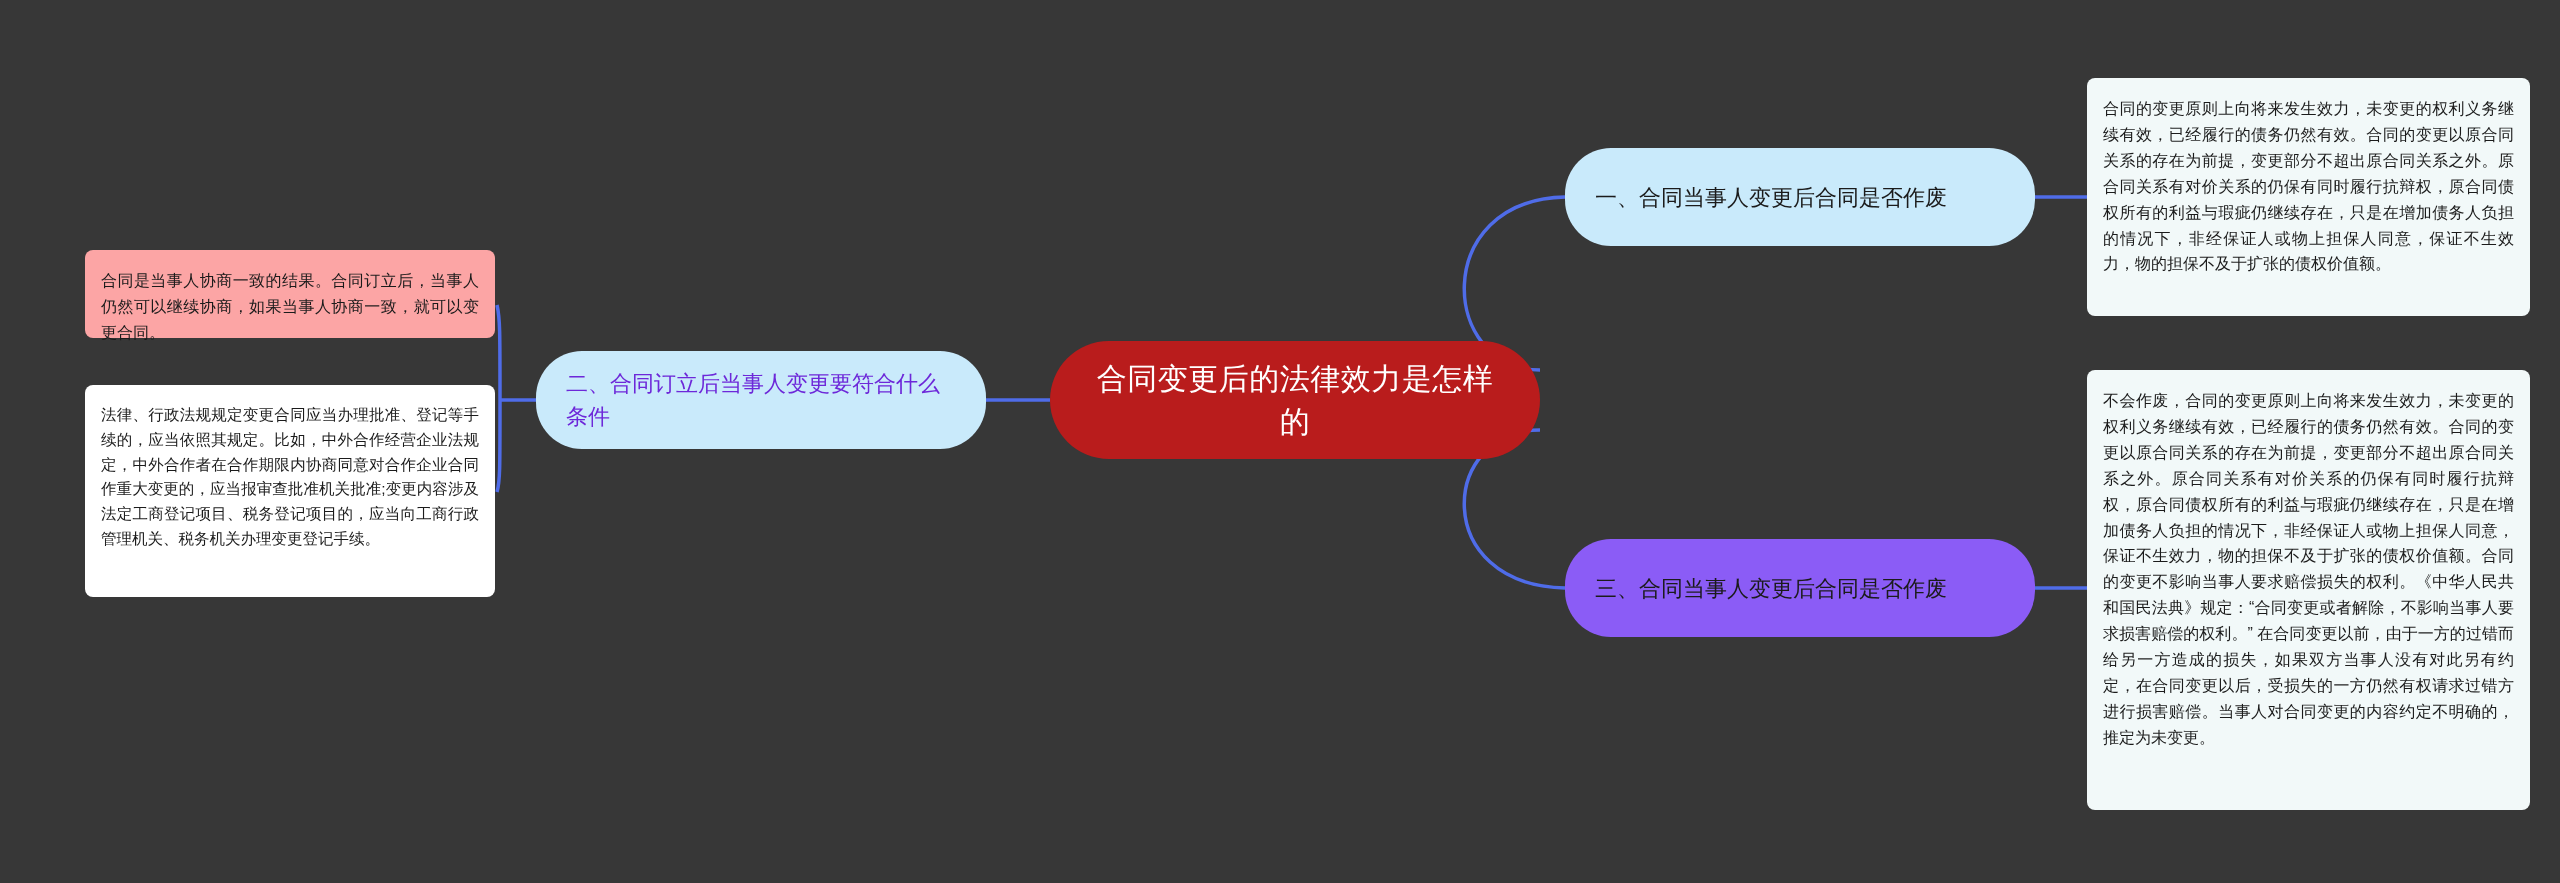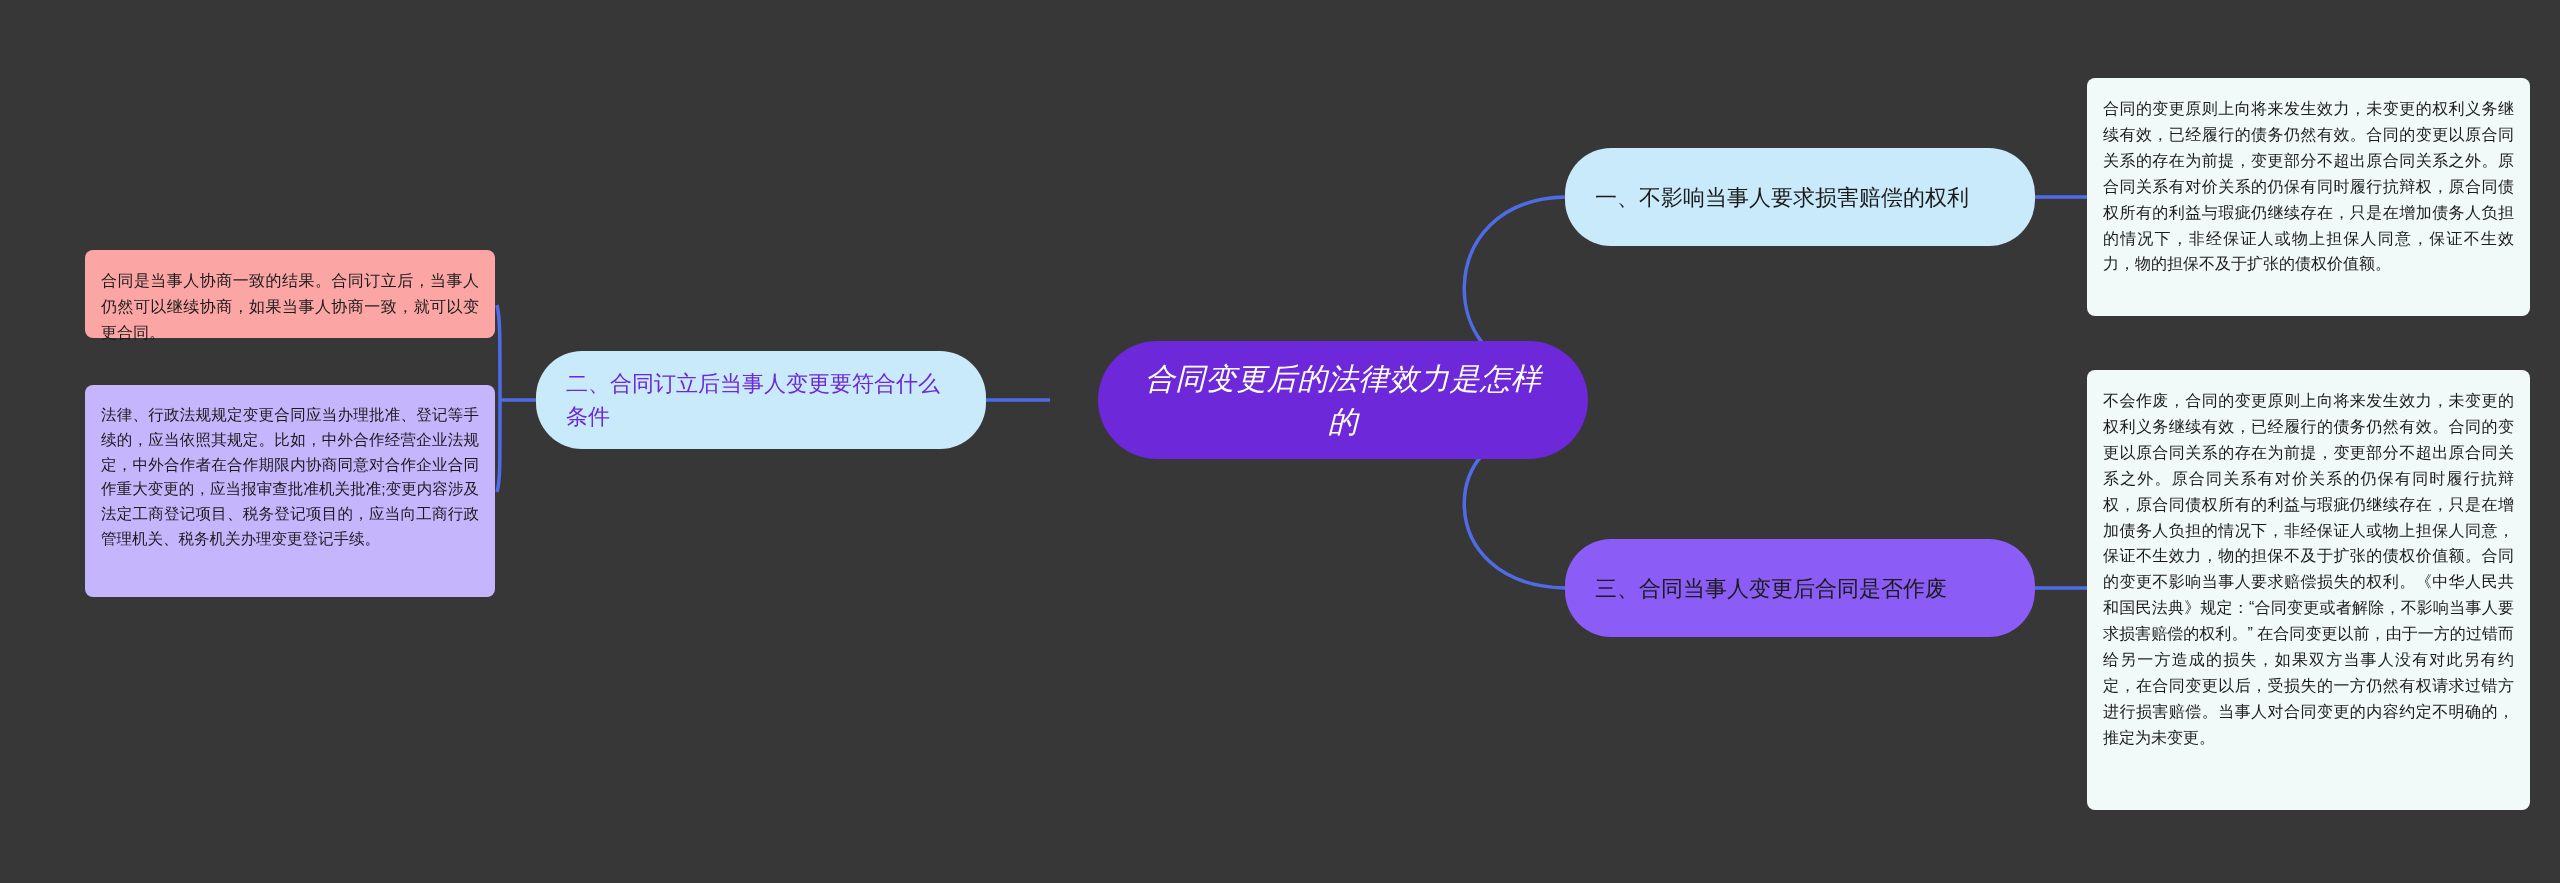--- a/index.html
+++ b/index.html
@@ -60,45 +60,45 @@
 
     <path d="M 2035 197 L 2087 197" stroke="#4f6ce8" stroke-width="3.5" fill="none"></path>
 
     <path d="M 2035 588 L 2087 588" stroke="#4f6ce8" stroke-width="3.5" fill="none"></path>
 
     <path d="M 536 400 L 500 400" stroke="#4f6ce8" stroke-width="3.5" fill="none"></path>
     <path d="M 500 400 C 500 330 500 318 497 305" stroke="#4f6ce8" stroke-width="3.5" fill="none"></path>
     <path d="M 500 400 C 500 470 500 482 497 492" stroke="#4f6ce8" stroke-width="3.5" fill="none"></path>
   </svg>
 
-  <div class="node central" style="left: 1098px; top: 341px; width: 490px; height: 118px; background: #6d28d9; color: rgb(255, 255, 255); font-style: italic;">
+  <div class="node central" style="left: 1050px; top: 341px; width: 490px; height: 118px; background: #b91c1c; color: rgb(255, 255, 255);">
     <span>合同变更后的法律效力是怎样的</span>
   </div>
 
   <div class="node branch" style="left: 1565px; top: 148px; width: 470px; height: 98px; background: rgb(201, 234, 251); color: rgb(27, 27, 27);">
-    <span>一、不影响当事人要求损害赔偿的权利</span>
+    <span>一、合同当事人变更后合同是否作废</span>
   </div>
 
   <div class="node branch" style="left: 536px; top: 351px; width: 450px; height: 98px; background: rgb(201, 234, 251); color: #6d28d9;">
     <span>二、合同订立后当事人变更要符合什么条件</span>
   </div>
 
   <div class="node branch" style="left: 1565px; top: 539px; width: 470px; height: 98px; background: #8b5cf6; color: rgb(27, 27, 27);">
     <span>三、合同当事人变更后合同是否作废</span>
   </div>
 
   <div class="node leaf" style="left: 2087px; top: 78px; width: 443px; height: 238px; background: rgb(242, 249, 249); color: rgb(27, 27, 27);">
     <span>合同的变更原则上向将来发生效力，未变更的权利义务继续有效，已经履行的债务仍然有效。合同的变更以原合同关系的存在为前提，变更部分不超出原合同关系之外。原合同关系有对价关系的仍保有同时履行抗辩权，原合同债权所有的利益与瑕疵仍继续存在，只是在增加债务人负担的情况下，非经保证人或物上担保人同意，保证不生效力，物的担保不及于扩张的债权价值额。</span>
   </div>
 
   <div class="node leaf" style="left: 85px; top: 250px; width: 410px; height: 88px; background: #fca5a5; color: rgb(27, 27, 27);">
     <span>合同是当事人协商一致的结果。合同订立后，当事人仍然可以继续协商，如果当事人协商一致，就可以变更合同。</span>
   </div>
 
-  <div class="node leaf leaf-sm" style="left: 85px; top: 385px; width: 410px; height: 212px; background: #c4b5fd; color: rgb(27, 27, 27);">
+  <div class="node leaf leaf-sm" style="left: 85px; top: 385px; width: 410px; height: 212px; background: #ffffff; color: rgb(27, 27, 27);">
     <span>法律、行政法规规定变更合同应当办理批准、登记等手续的，应当依照其规定。比如，中外合作经营企业法规定，中外合作者在合作期限内协商同意对合作企业合同作重大变更的，应当报审查批准机关批准;变更内容涉及法定工商登记项目、税务登记项目的，应当向工商行政管理机关、税务机关办理变更登记手续。</span>
   </div>
 
   <div class="node leaf" style="left: 2087px; top: 370px; width: 443px; height: 440px; background: rgb(242, 249, 249); color: rgb(27, 27, 27);">
     <span>不会作废，合同的变更原则上向将来发生效力，未变更的权利义务继续有效，已经履行的债务仍然有效。合同的变更以原合同关系的存在为前提，变更部分不超出原合同关系之外。原合同关系有对价关系的仍保有同时履行抗辩权，原合同债权所有的利益与瑕疵仍继续存在，只是在增加债务人负担的情况下，非经保证人或物上担保人同意，保证不生效力，物的担保不及于扩张的债权价值额。合同的变更不影响当事人要求赔偿损失的权利。《中华人民共和国民法典》规定：“合同变更或者解除，不影响当事人要求损害赔偿的权利。” 在合同变更以前，由于一方的过错而给另一方造成的损失，如果双方当事人没有对此另有约定，在合同变更以后，受损失的一方仍然有权请求过错方进行损害赔偿。当事人对合同变更的内容约定不明确的，推定为未变更。</span>
   </div>
 
 </div>
 
 </body></html>

